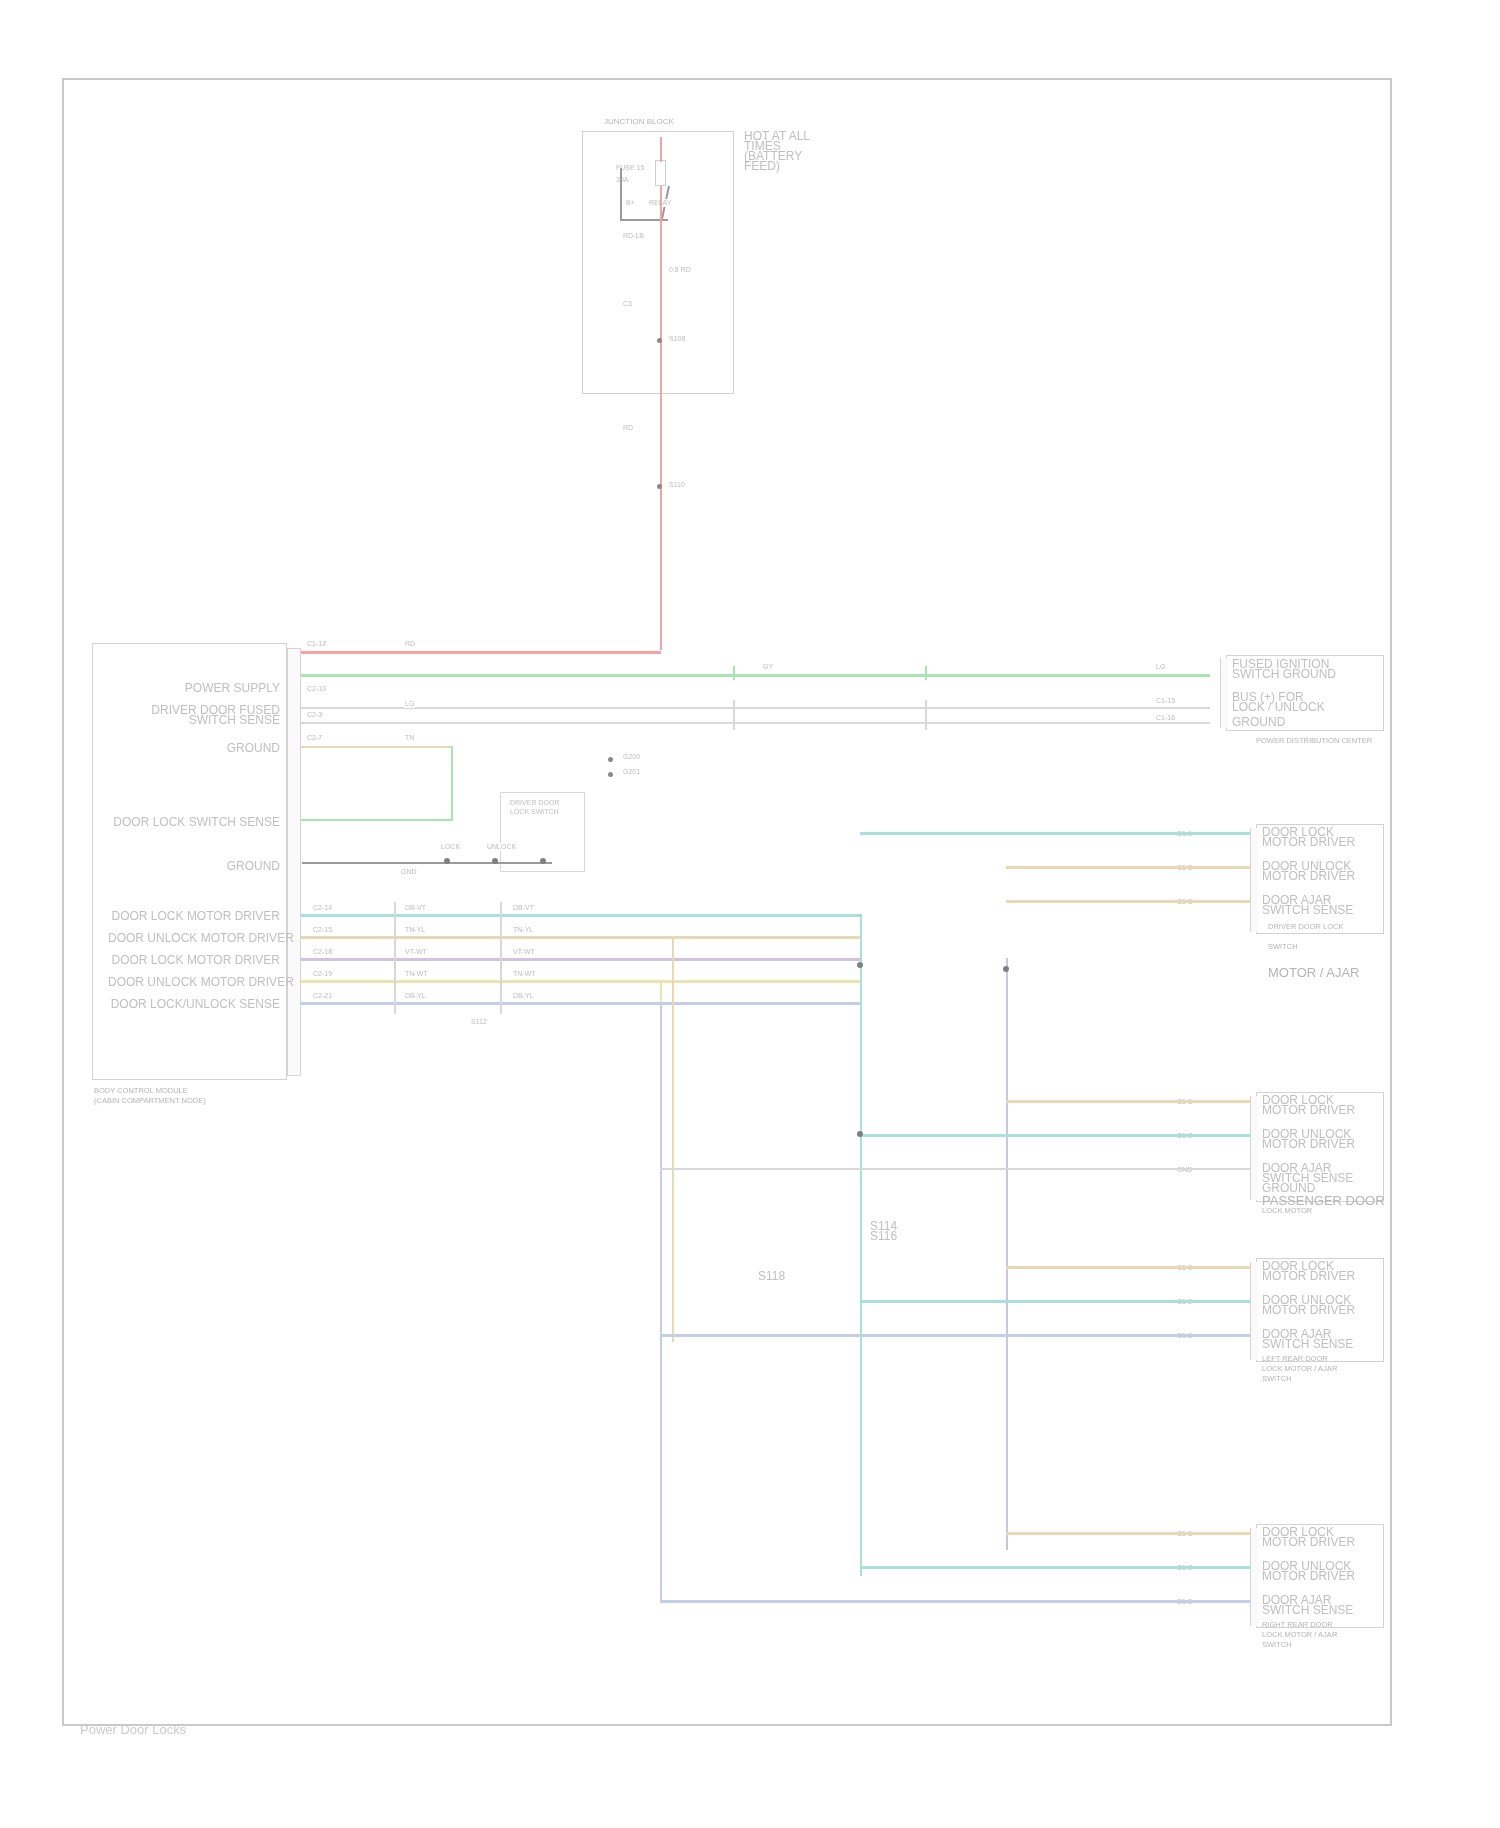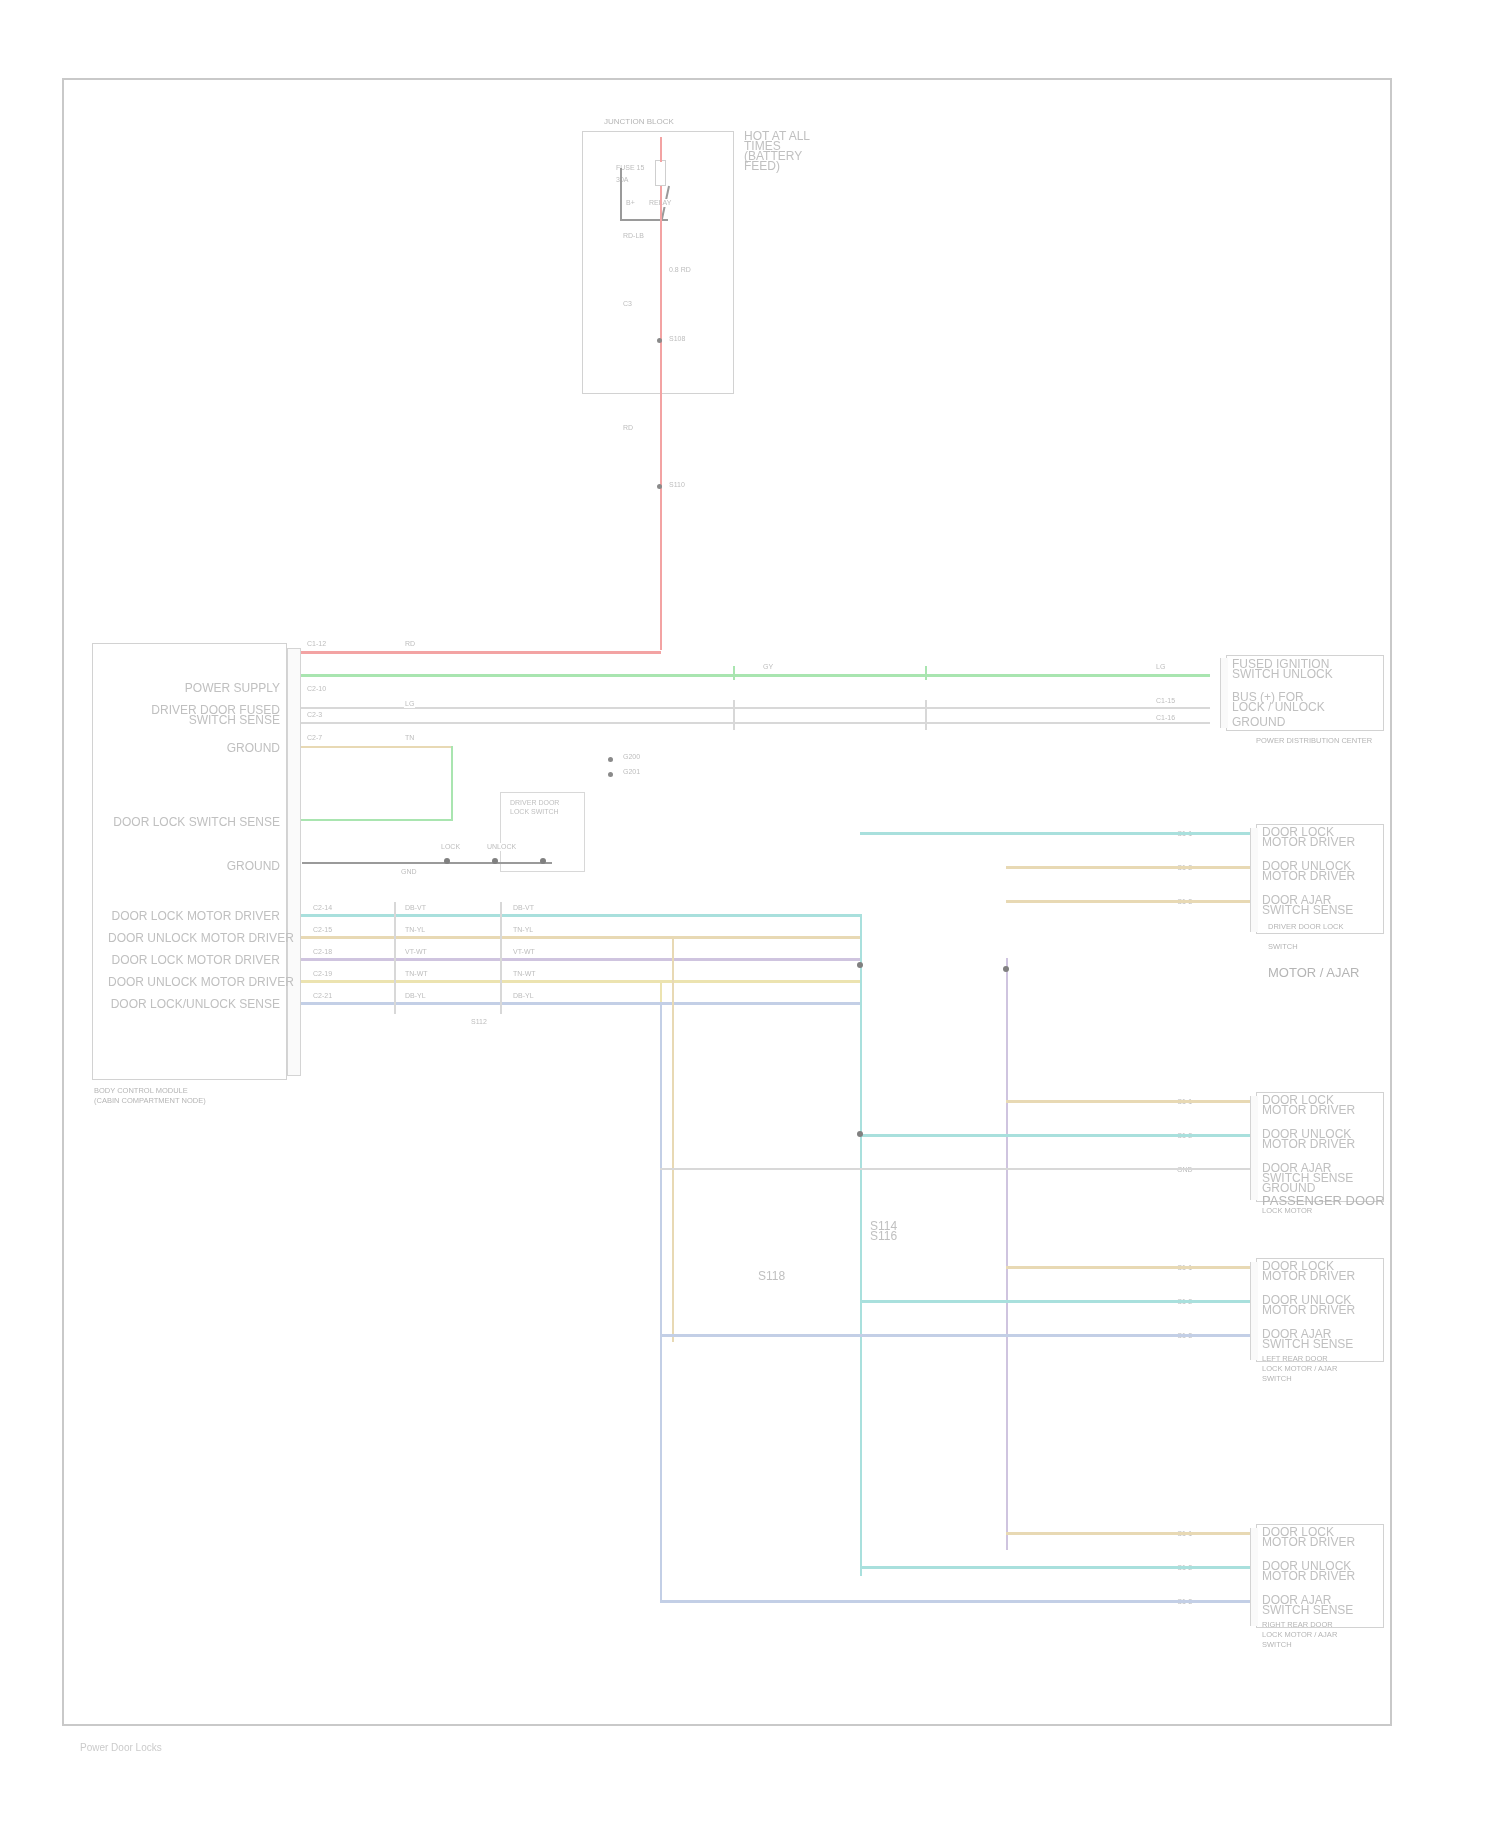--- a/index.html
+++ b/index.html
@@ -34,21 +34,21 @@
   .w-vio{background:#cfc4df;}
   .w-blk{background:#9a9a9a;}
   .w-yel{background:#ece3b0;}
 
   
   .fuse{position:absolute;border:1.4px solid #cfcfcf;box-sizing:border-box;background:#fff;}
 
   
   .comb{position:absolute;border-left:1.5px solid #d4d4d4;box-sizing:border-box;}
 
-  .footer{position:absolute;font-size:10px;color:#cbcbcb;white-space:nowrap;margin-top:20px;}
+  .footer{position:absolute;font-size:13px;color:#cbcbcb;white-space:nowrap;}
 
   .switch-box{position:absolute;border:1.5px solid #d8d8d8;box-sizing:border-box;background:#fff;}
 </style>
 </head>
 <body>
 
 <div id="page">
   <div class="doc-border"></div>
 
   <div class="box" style="left:582px;top:131px;width:152px;height:263px;"></div>
@@ -178,21 +178,21 @@
   <div class="vline w-tan" style="left:672px;top:936px;height:406px;"></div>
   <div class="vline w-vio" style="left:1006px;top:958px;height:592px;"></div>
   <div class="vline w-yel" style="left:660px;top:980px;height:200px;"></div>
   <div class="vline w-blu" style="left:660px;top:1002px;height:598px;"></div>
 
   <div class="box" style="left:1226px;top:655px;width:158px;height:76px;"></div>
   <div class="ttl" style="left:1256px;top:736px;font-size:7.5px;">POWER DISTRIBUTION CENTER</div>
   <div class="comb" style="left:1220px;top:658px;width:8px;height:70px;background:#fafafa;"></div>
 
   <div class="lbl" style="left:1232px;top:660px;">FUSED IGNITION</div>
-  <div class="lbl" style="left:1232px;top:670px;">SWITCH UNLOCK</div>
+  <div class="lbl" style="left:1232px;top:670px;">SWITCH GROUND</div>
   <div class="wlbl" style="left:1155px;top:663px;">LG</div>
 
   <div class="lbl" style="left:1232px;top:693px;">BUS (+) FOR</div>
   <div class="lbl" style="left:1232px;top:703px;">LOCK / UNLOCK</div>
   <div class="wlbl" style="left:1155px;top:697px;">C1-15</div>
 
   <div class="lbl" style="left:1232px;top:718px;">GROUND</div>
   <div class="wlbl" style="left:1155px;top:714px;">C1-16</div>
 
   <div class="box" style="left:1256px;top:824px;width:128px;height:110px;"></div>

